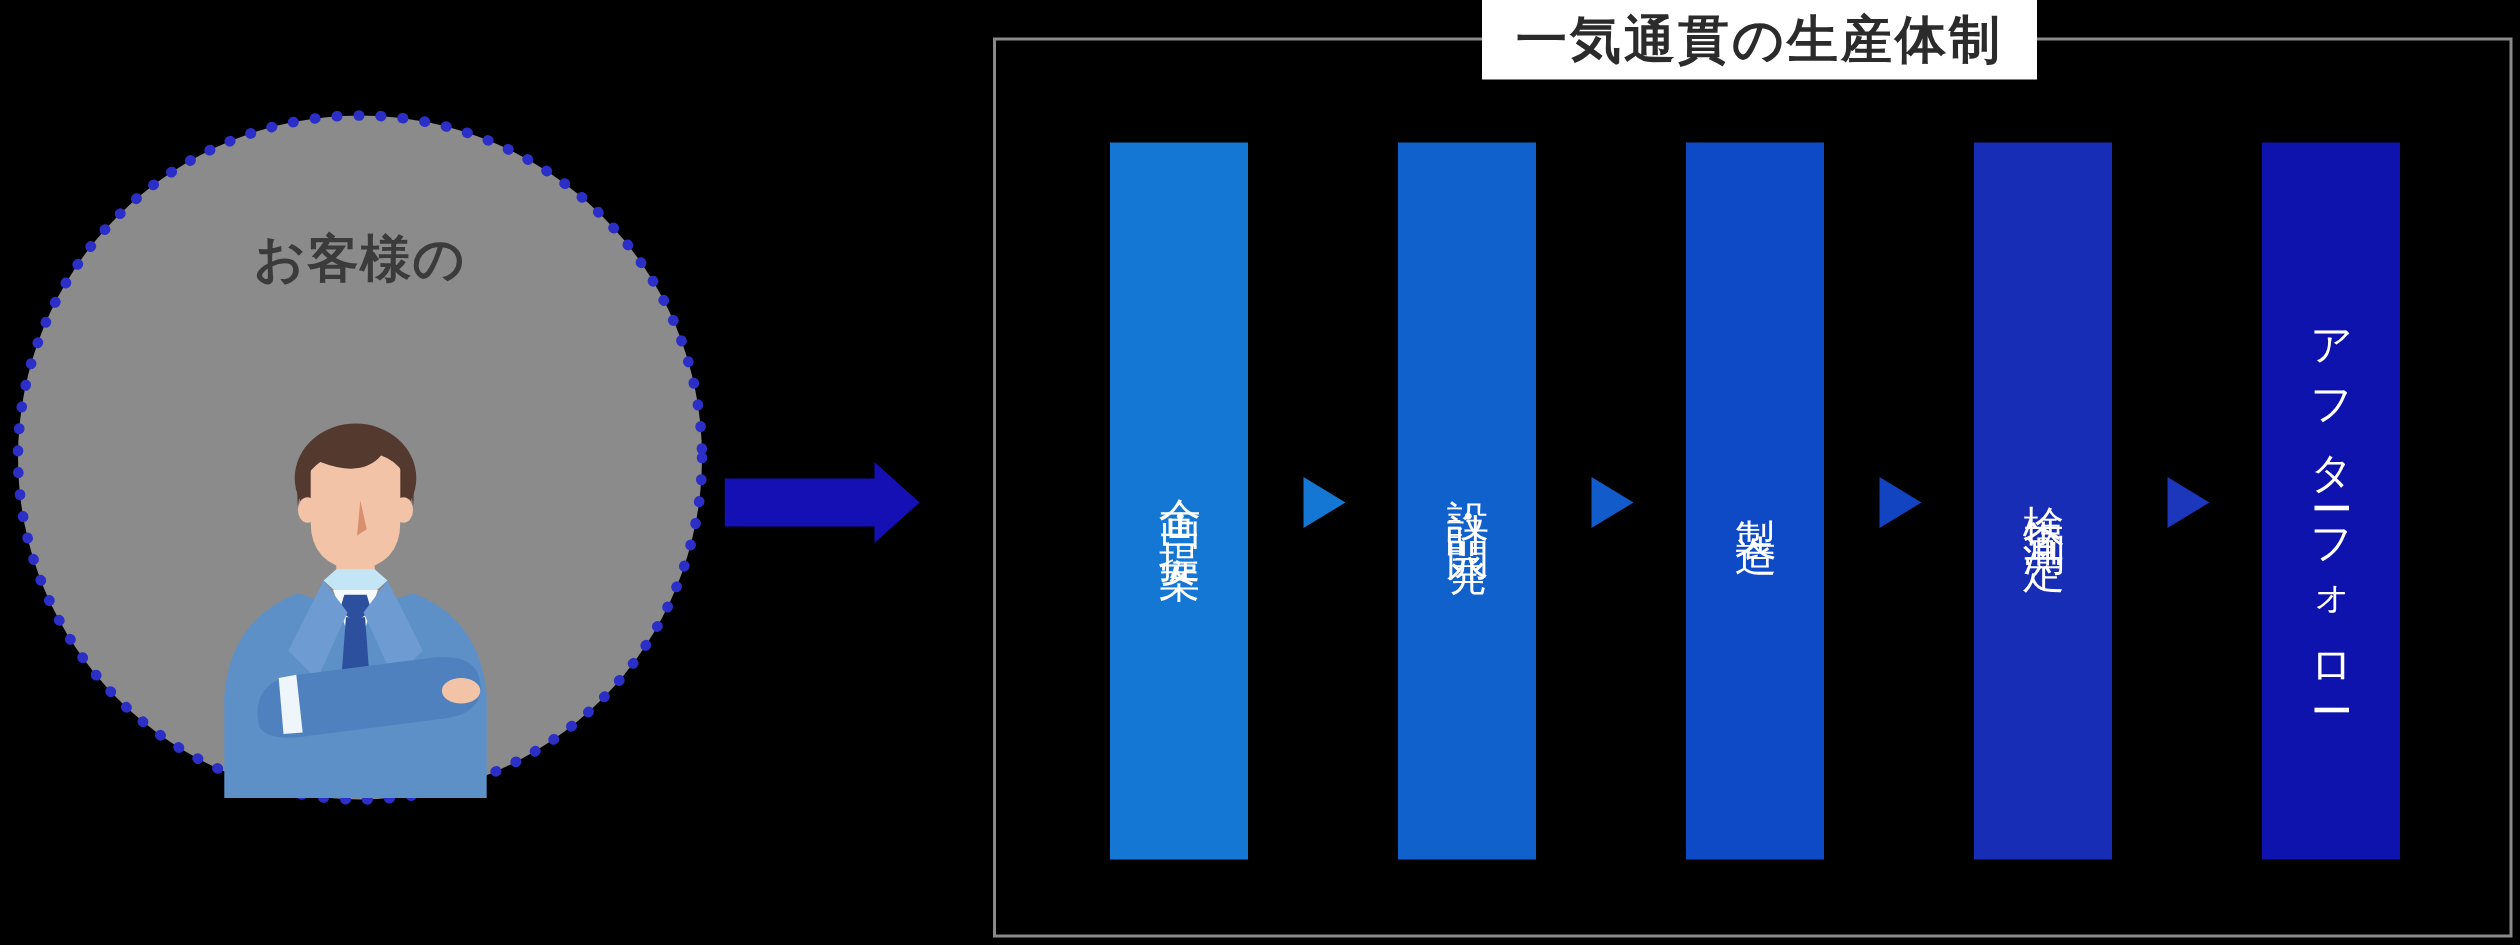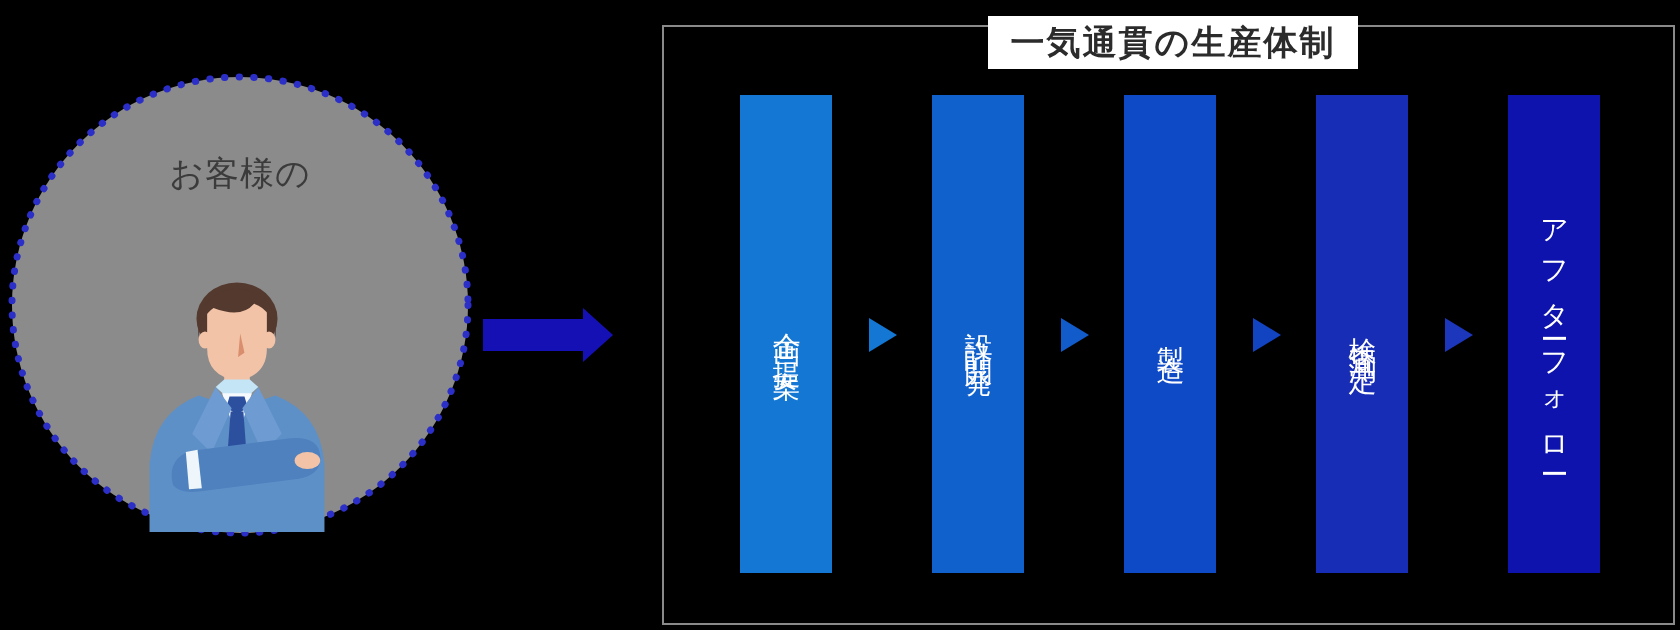--- a/index.html
+++ b/index.html
@@ -6,38 +6,37 @@
   .scene {
     position:relative; width:1680px; height:630px; background:#000;
     overflow:hidden; font-family:"Liberation Sans", sans-serif;
   }
 
   
   .customer-circle { position:absolute; left:8px; top:73px; width:464px; height:464px; }
   .customer-circle svg.ring { position:absolute; left:0; top:0; }
   .customer-text {
     position:absolute; left:0; top:76px; width:100%;
-    text-align:center; font-weight:normal; font-size:34px; line-height:48px;
+    text-align:center; font-weight:bold; font-size:34px; line-height:48px;
     letter-spacing:1px; color:#3b3b3b;
   }
   .businessman { position:absolute; left:122px; top:203px; }
 
   
   .flow-arrow { position:absolute; left:483px; top:308px; }
 
   
   .process-box {
     position:absolute; left:662px; top:25px; width:1013px; height:600px;
     border:2px solid #8a8a8a; box-sizing:border-box; background:transparent;
   }
   .title-box {
     position:absolute; left:988px; top:0px; width:370px; height:53px;
     background:#ffffff; display:flex; align-items:center; justify-content:center;
     z-index:2;
-    margin-top:16px;
   }
   .title-box .title-text {
     font-size:34px; font-weight:bold; color:#2b2b2b; letter-spacing:2px; white-space:nowrap;
   }
 
   
   .step-bar {
     position:absolute; top:95px; width:92px; height:478px;
     display:flex; align-items:center; justify-content:center;
   }

